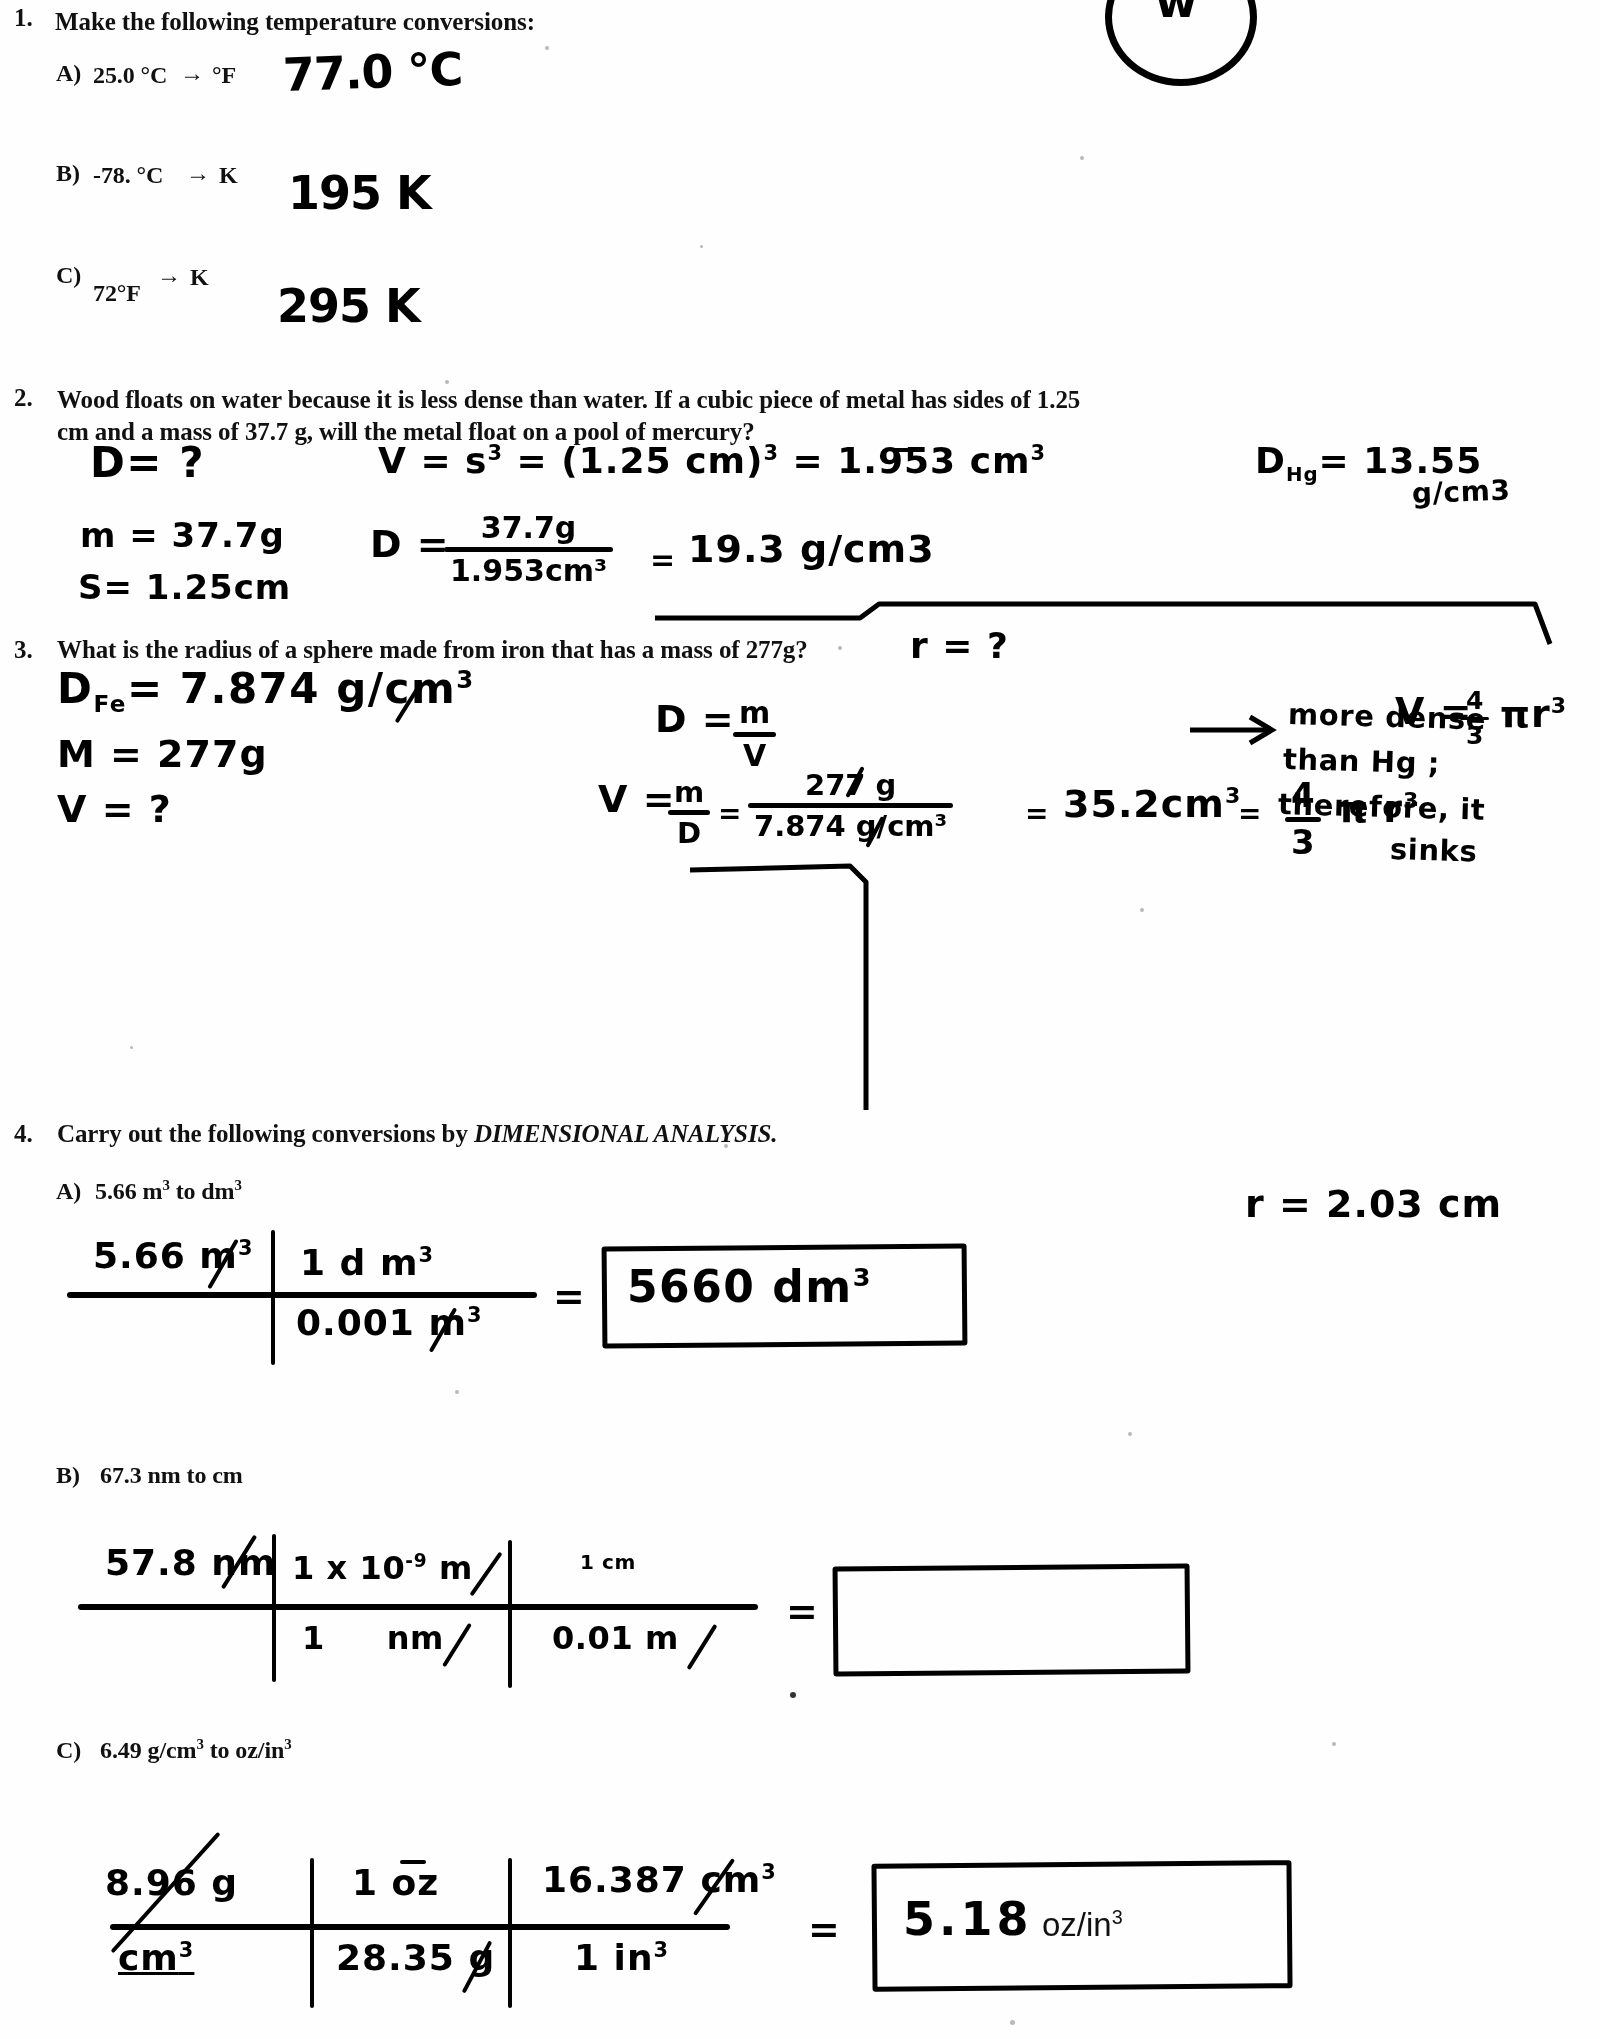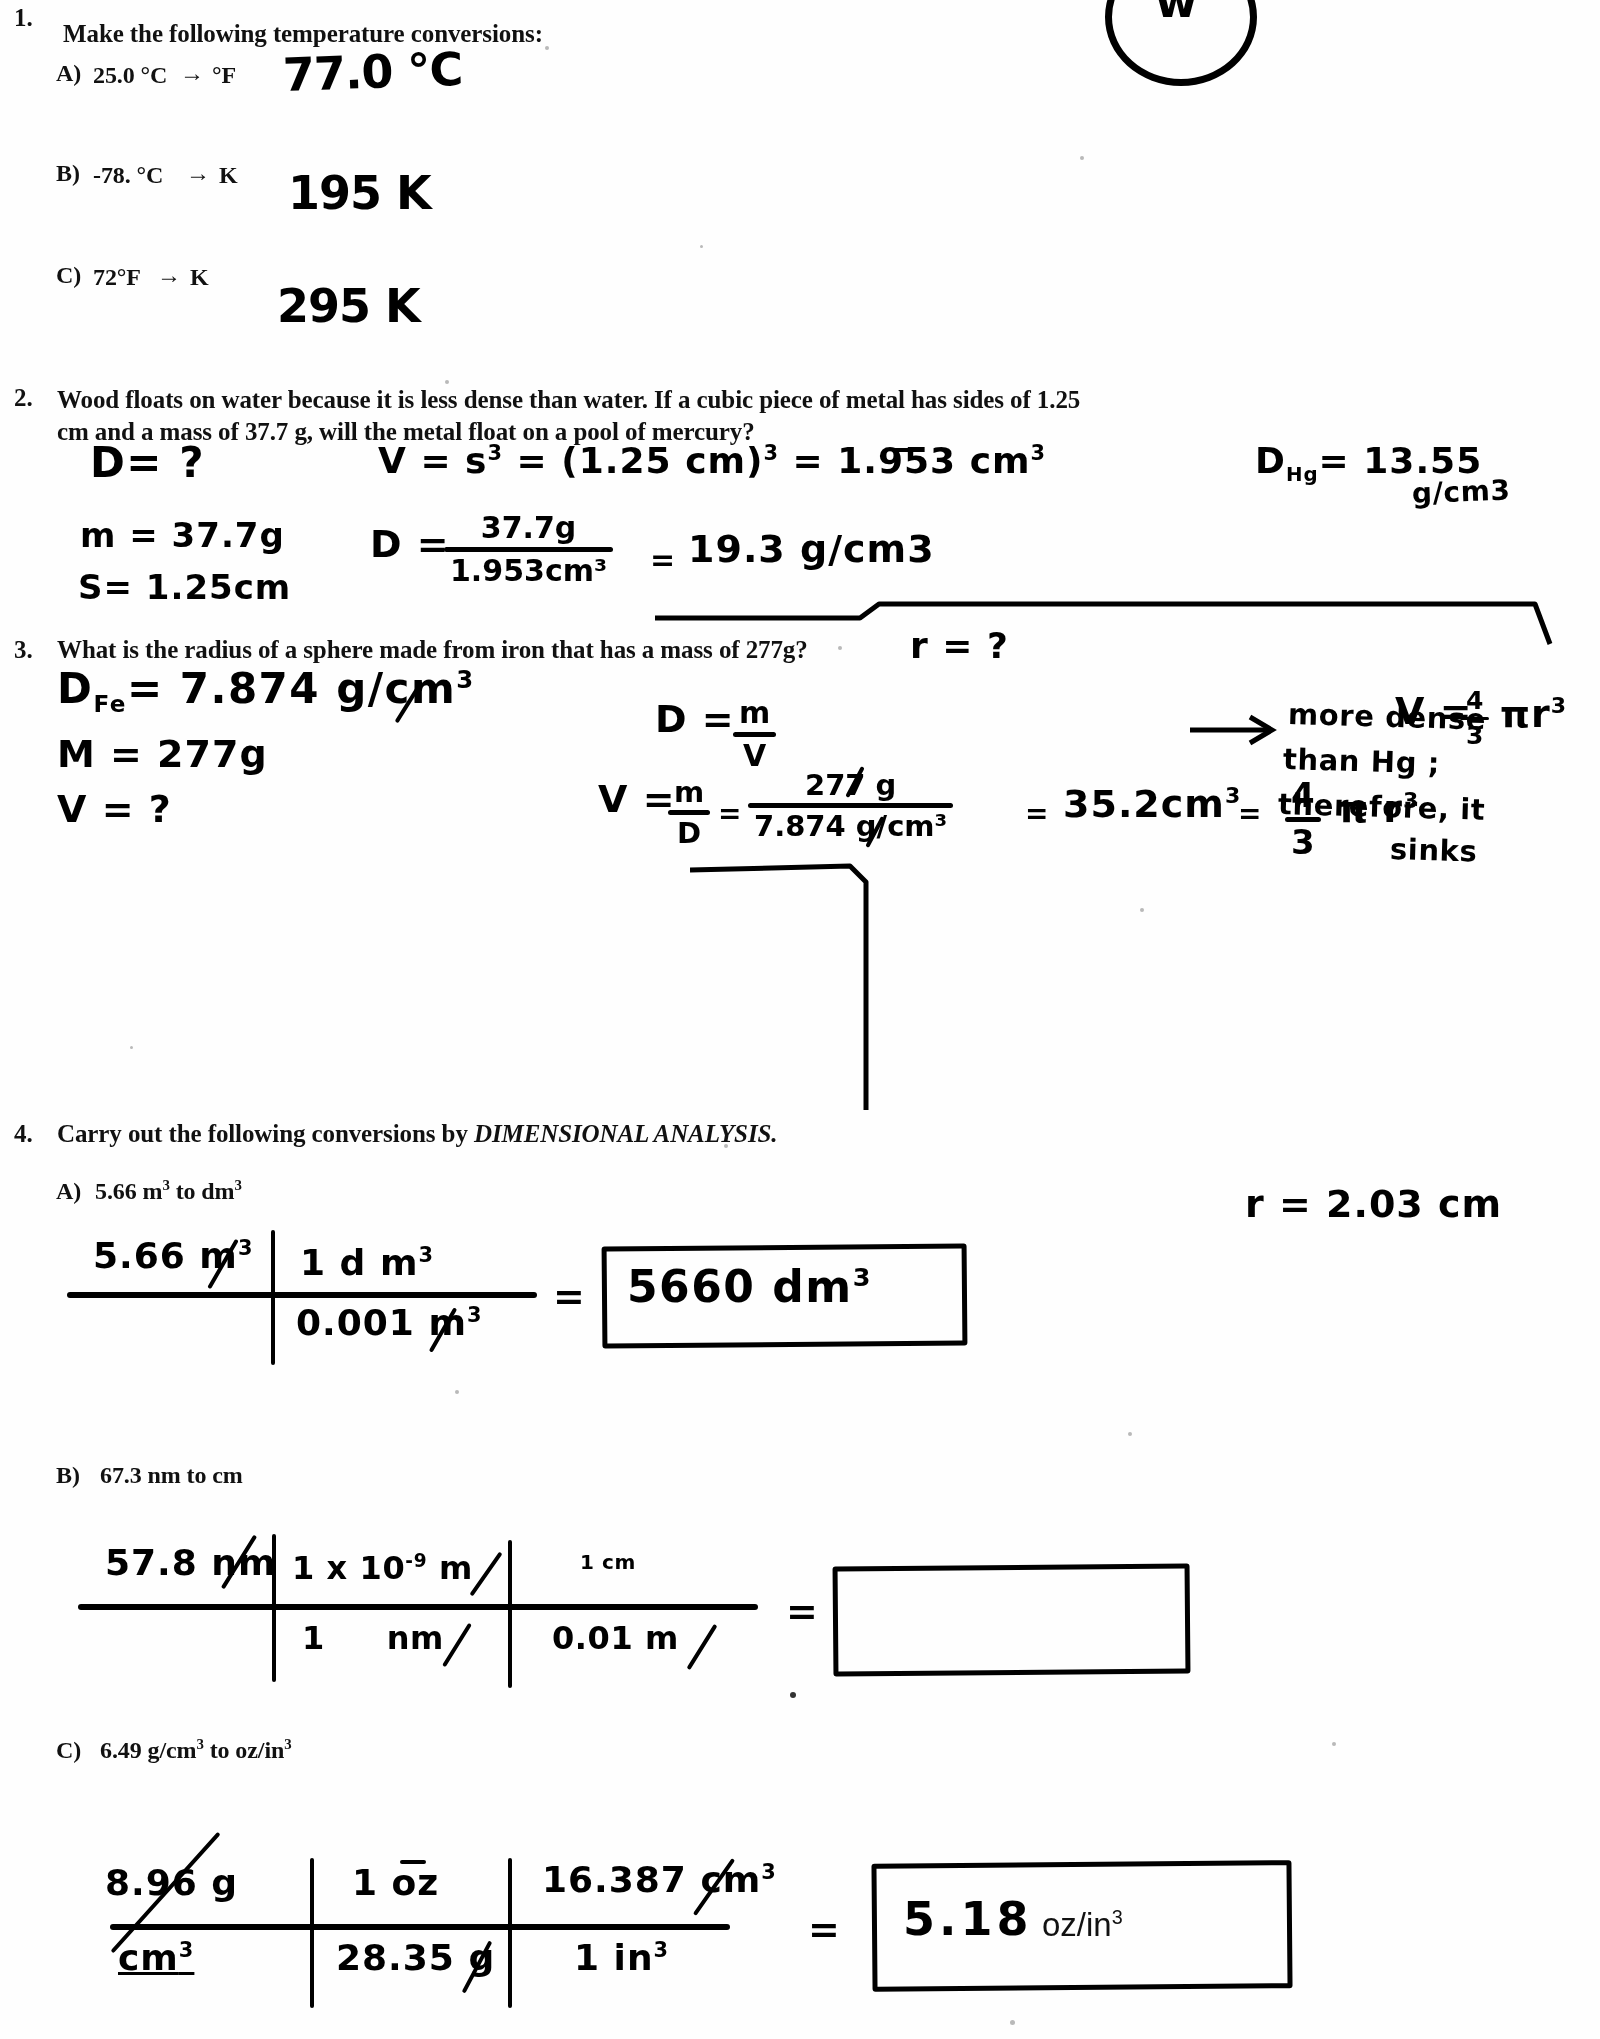--- a/index.html
+++ b/index.html
@@ -123,36 +123,36 @@
 </style>
 </head>
 <body>
 
 <div id="page">
 
   <div class="grade-circle" style="left:1105px; top:-52px; width:138px; height:124px;"></div>
   <div class="hand hw-lg" style="left:1155px; top:-22px; font-size:46px;">w</div>
 
   <div class="printed q-num" style="left:14px; top:4px;">1.</div>
-  <div class="printed q-text" style="left:55px; top:20px;margin-left:8px;">Make the following temperature conversions:</div>
+  <div class="printed q-text" style="left:55px; top:8px;">Make the following temperature conversions:</div>
 
   <div class="printed sub-label" style="left:56px; top:60px;">A)</div>
   <div class="printed sub-label" style="left:93px; top:62px;">25.0 °C</div>
   <div class="printed sub-label" style="left:180px; top:60px;">→</div>
   <div class="printed sub-label" style="left:212px; top:62px;">°F</div>
   <div class="hand hw-xl slant" style="left:283px; top:52px; font-size:46px; letter-spacing:-1px;">77.0 °C</div>
 
   <div class="printed sub-label" style="left:56px; top:160px;">B)</div>
   <div class="printed sub-label" style="left:93px; top:162px;">-78. °C</div>
   <div class="printed sub-label" style="left:186px; top:160px;">→</div>
   <div class="printed sub-label" style="left:219px; top:162px;">K</div>
   <div class="hand hw-xl" style="left:288px; top:170px; font-size:46px; letter-spacing:-1px;">195 K</div>
 
   <div class="printed sub-label" style="left:56px; top:262px;">C)</div>
-  <div class="printed sub-label" style="left:93px; top:264px;">72°F</div>
+  <div class="printed sub-label" style="left:93px; top:280px;">72°F</div>
   <div class="printed sub-label" style="left:157px; top:262px;">→</div>
   <div class="printed sub-label" style="left:190px; top:264px;">K</div>
   <div class="hand hw-xl" style="left:277px; top:283px; font-size:46px; letter-spacing:-1px;">295 K</div>
 
   <div class="printed q-num" style="left:14px; top:384px;">2.</div>
   <div class="printed q-text wrap" style="left:57px; top:384px; width:1040px;">Wood floats on water because it is less dense than water.  If a cubic piece of metal has sides of 1.25 cm and a mass of 37.7 g, will the metal float on a pool of mercury?</div>
 
   <div class="hand hw-xl" style="left:90px; top:442px; font-size:42px;">D= ?</div>
 
   <div class="hand hw-lg" style="left:80px; top:518px; font-size:34px;">m = 37.7g</div>

